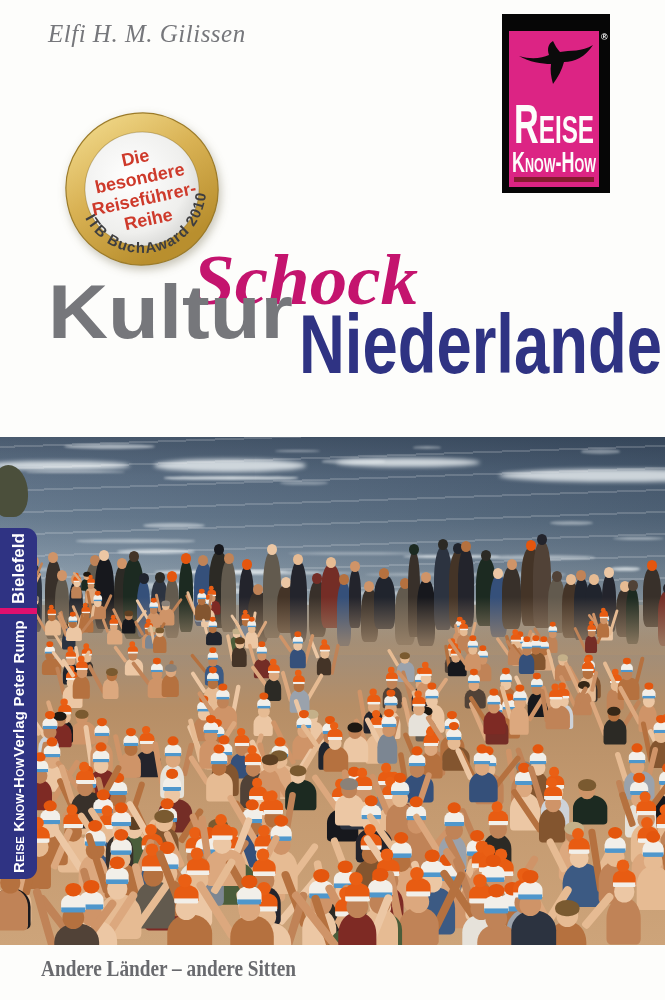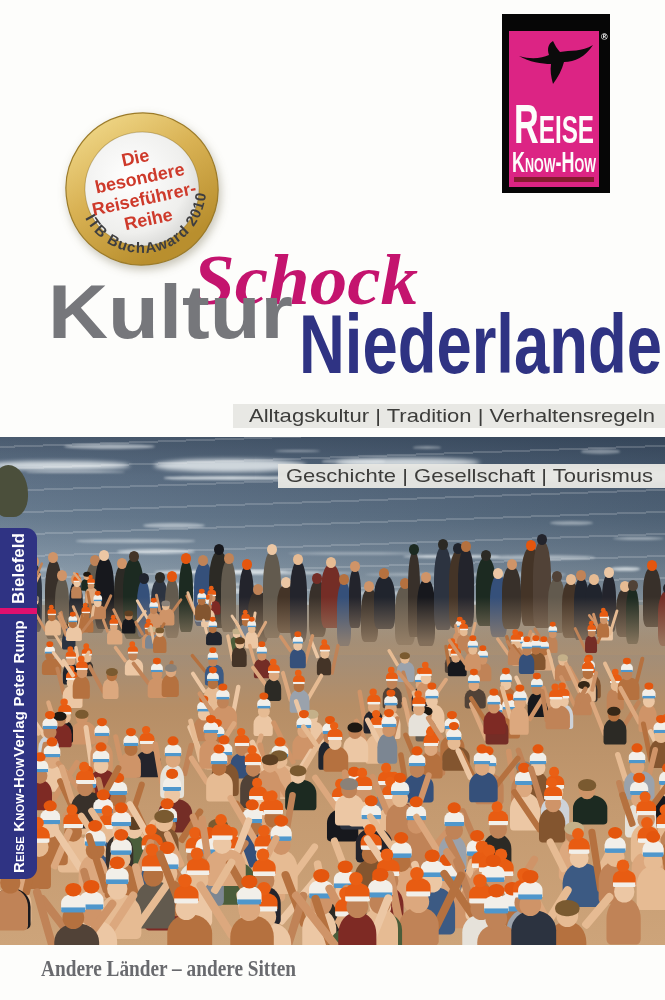--- a/index.html
+++ b/index.html
@@ -52,20 +52,21 @@
   .spine-publisher{top:86px;height:265px;font-size:15px;letter-spacing:.2px;}
   .spine-publisher .sc{font-variant:small-caps;}
   
   .caption{position:absolute;left:40px;top:948px;z-index:2;}
 </style>
 </head>
 <body>
 
 <div class="cover">
 
+  <div class="author">Elfi H. M. Gilissen</div>
 
   <svg class="logo" width="108" height="179" viewBox="0 0 108 179">
     <rect x="0" y="0" width="108" height="179" fill="#060606"></rect>
     <rect x="7" y="17" width="90" height="156" fill="#dc2484"></rect>
     <path fill="#0b0b0b" d="M17,42 C30,46 40,44 47,41 C45,35 46,30 51,27 C53,31 55,35 58,38 C68,36 80,38 91,31
          C83,43 73,48 62,48 C60,56 56,63 51,70 C49,63 48,56 49,50 C40,50 27,48 17,42 Z"></path>
     <text x="99" y="26" font-size="9" font-weight="bold" fill="#ffffff">®</text>
     <text x="52" y="129" text-anchor="middle" font-size="55" font-weight="bold" fill="#fdfdfb" style="font-variant:small-caps" textLength="80" lengthAdjust="spacingAndGlyphs">Reise</text>
     <text x="52" y="158" text-anchor="middle" font-size="30" font-weight="bold" fill="#fdfdfb" style="font-variant:small-caps" textLength="84" lengthAdjust="spacingAndGlyphs">Know-How</text>
     <rect x="12" y="163" width="80" height="5" fill="#871c31"></rect>
@@ -98,30 +99,20 @@
       </text>
     </g>
   </svg>
 
   <svg class="titlesvg" width="665" height="150" viewBox="0 0 665 150">
     <text x="193" y="64" font-family="Liberation Serif, serif" font-style="italic" font-weight="bold" font-size="72" fill="#c4146e" textLength="225" lengthAdjust="spacingAndGlyphs">Schock</text>
     <text x="48" y="98" font-weight="bold" font-size="76" fill="#76777b" textLength="245" lengthAdjust="spacingAndGlyphs">Kultur</text>
     <text x="299" y="133" font-weight="bold" font-size="84" fill="#2f3383" textLength="363" lengthAdjust="spacingAndGlyphs">Niederlande</text>
   </svg>
 
-  <div class="band" style="left:233px;top:404px;width:432px;">
-    <svg width="432" height="24">
-        <text x="422" y="18" text-anchor="end" font-size="19" fill="#3c3c3a" textLength="406" lengthAdjust="spacingAndGlyphs">Alltagskultur | Tradition | Verhaltensregeln</text>
-      </svg>
-  </div>
-  <div class="band" style="left:278px;top:464px;width:387px;">
-    <svg width="387" height="24">
-        <text x="375" y="18" text-anchor="end" font-size="19" fill="#3c3c3a" textLength="367" lengthAdjust="spacingAndGlyphs">Geschichte | Gesellschaft | Tourismus</text>
-      </svg>
-  </div>
 
   <div class="photo">
       <div class="sea">
         <div class="foam" style="left: 302.239px; top: 163.783px; width: 77.9376px; height: 5.07459px; opacity: 0.4;"></div>
         <div class="foam" style="left: 153.888px; top: 133.253px; width: 133.797px; height: 4.17449px; opacity: 0.74;"></div>
         <div class="foam" style="left: 470.541px; top: 134.649px; width: 95.9585px; height: 5.61209px; opacity: 0.34;"></div>
         <div class="foam" style="left: 1.88418px; top: 130.518px; width: 61.0769px; height: 3.62605px; opacity: 0.33;"></div>
         <div class="foam" style="left: 287.826px; top: 115.383px; width: 134.188px; height: 3.10213px; opacity: 0.33;"></div>
         <div class="foam" style="left: 164.026px; top: 39.1319px; width: 134.193px; height: 3.45151px; opacity: 0.74;"></div>
         <div class="foam" style="left: 131.092px; top: 146.451px; width: 125.074px; height: 2.56574px; opacity: 0.7;"></div>

